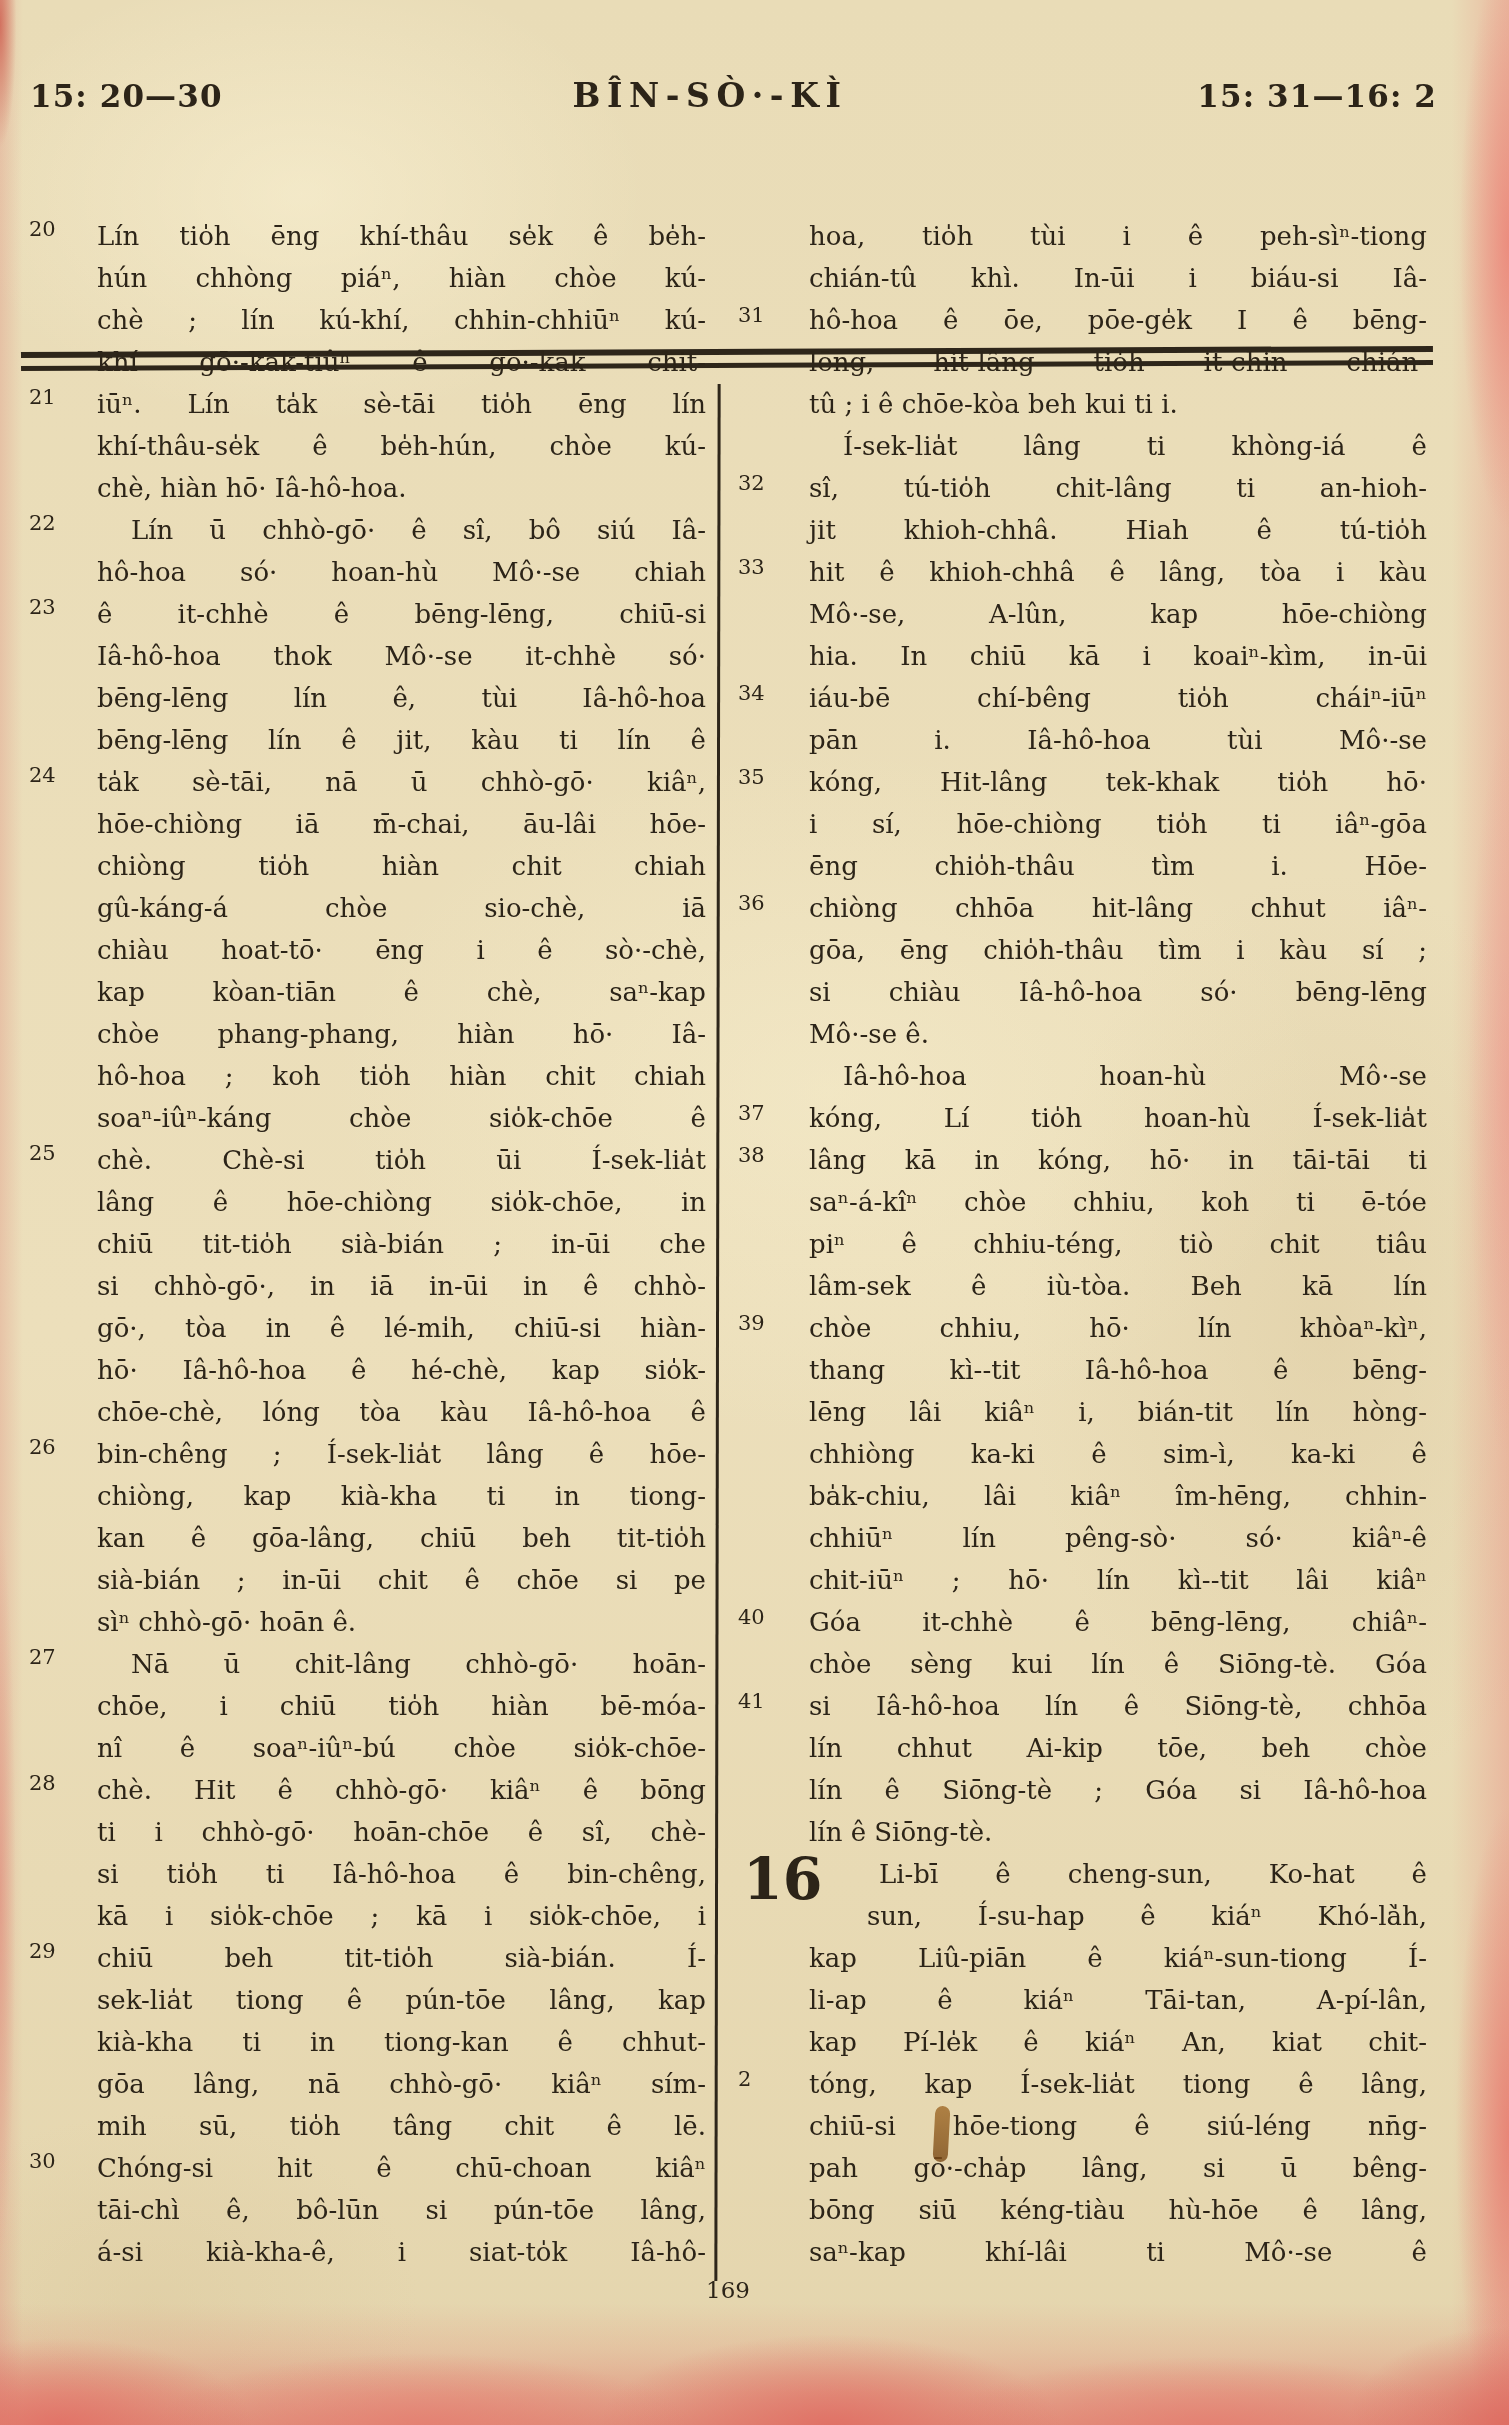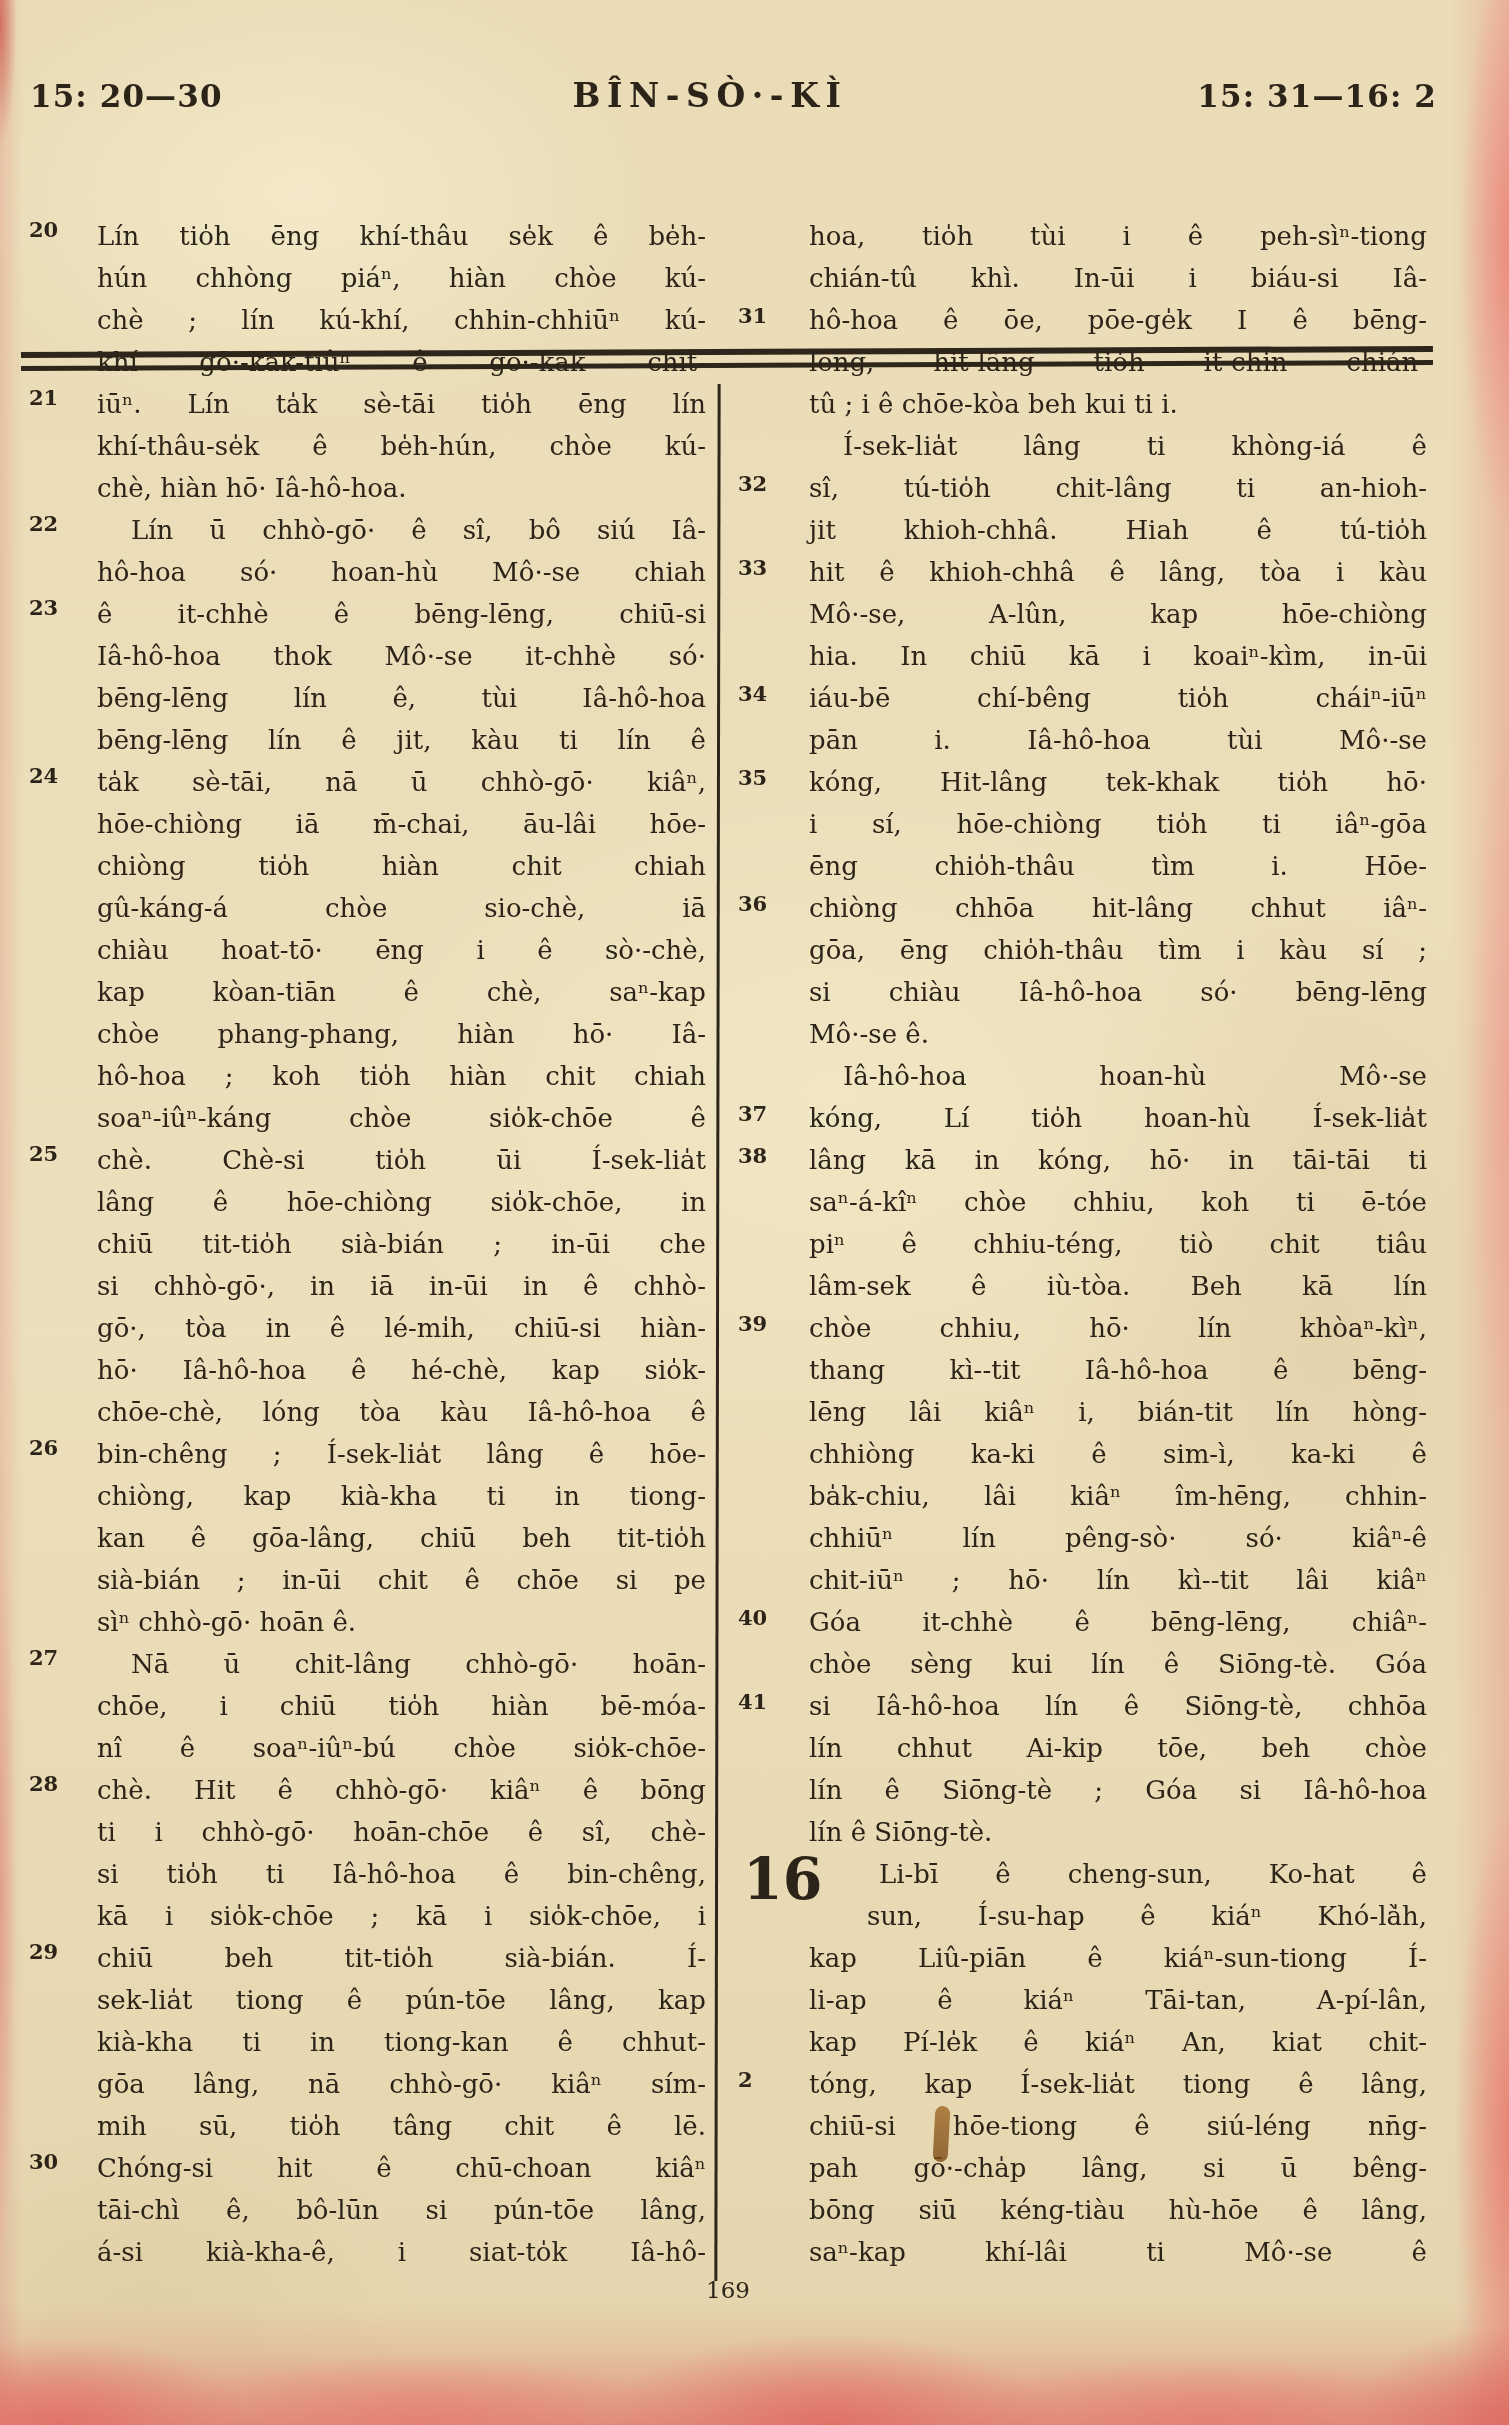--- a/index.html
+++ b/index.html
@@ -45,21 +45,21 @@
     border-top:6px solid #2e261a;border-bottom:5.5px solid #2e261a;transform:rotate(-0.25deg);}
   .col-divider{position:absolute;left:716px;top:384px;width:2.7px;height:1897px;
     background:#2e261a;z-index:2;transform:rotate(0.1deg);}
 
   .col{position:absolute;top:215px;font-size:26px;line-height:42px;z-index:2;}
   .col-left{left:97px;width:609px;}
   .col-right{left:809px;width:618px;}
   .line{position:relative;height:42px;text-align:justify;text-align-last:justify;}
   .line.end{text-align-last:left;}
   .line.ind{text-indent:34px;}
-  .vnum{position:absolute;left:-68px;top:3.8px;width:59px;font-size:21px;font-weight:bold;
+  .vnum{position:absolute;left:-68px;top:3.8px;width:59px;font-size:21px;font-weight:normal;
     line-height:1;text-indent:0;text-align:left;}
   .col-right .vnum{left:-71px;margin-top:44px;}
   .chapnum{position:absolute;left:-66px;top:-3.3px;font-size:57px;line-height:1;
     text-indent:0;font-weight:700;}
   .stain{position:absolute;left:934px;top:2106px;width:15.3px;height:56px;z-index:3;
     background:linear-gradient(#a06a28,#7a4a16);border-radius:7.7px;opacity:.8;transform:rotate(3deg);}
   .page-number{position:absolute;left:0;top:2277px;width:1456px;text-align:center;
     font-size:23px;z-index:2;}
 </style>
 </head>

